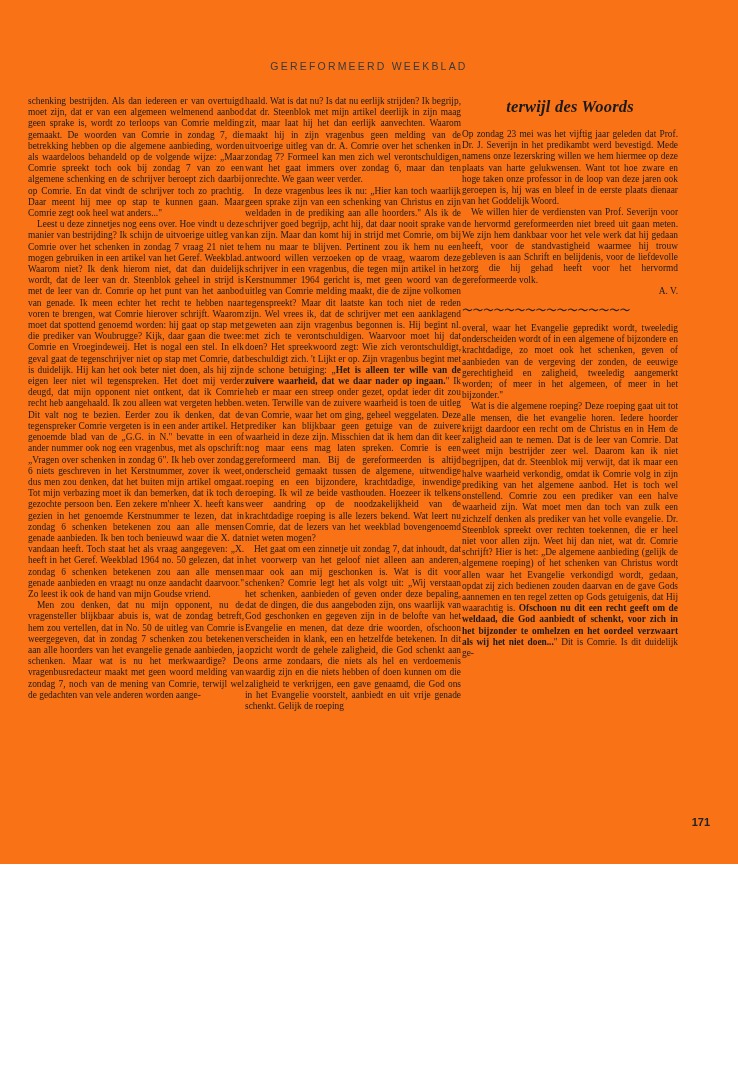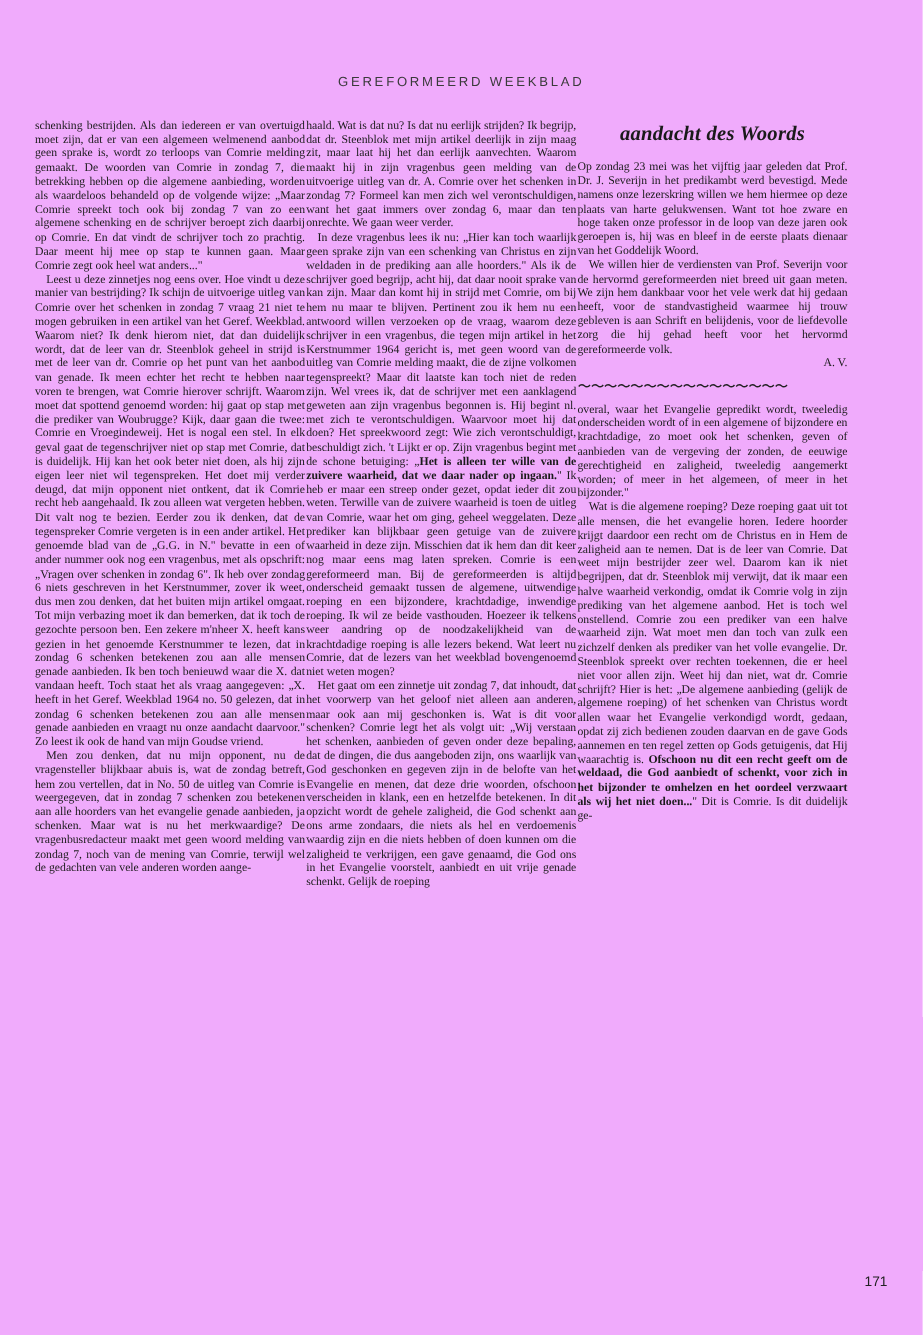--- a/index.html
+++ b/index.html
@@ -12,22 +12,22 @@
     height: 1068px;
     position: relative;
     font-family: "Liberation Serif", serif;
     color: #1a1a1a;
     overflow: hidden;
   }
   .page {
     position: absolute;
     left: 0; top: 0;
     width: 738px;
-    height: 1068px;
-    background: #f0abfc;
+    height: 864px;
+    background: #f97316;
   }
   .running-head {
     position: absolute;
     left: 0;
     top: 60px;
     width: 738px;
     text-align: center;
     font-family: "Liberation Sans", sans-serif;
     font-size: 10.5px;
     letter-spacing: 2.2px;
@@ -83,21 +83,21 @@
     letter-spacing: -0.5px;
     white-space: nowrap;
   }
   .bold { font-weight: bold; }
   .pagenum {
     position: absolute;
     right: 28px;
     bottom: 36px;
     font-family: "Liberation Sans", sans-serif;
     font-size: 11px;
-    font-weight: normal;
+    font-weight: bold;
     color: #222;
   }
 </style>
 </head>
 <body>
 
 <div class="page">
 
   <div class="running-head">GEREFORMEERD WEEKBLAD</div>
 
@@ -110,21 +110,21 @@
     </div>
 
     <div class="col">
       <p>haald. Wat is dat nu? Is dat nu eerlijk strijden? Ik begrijp, dat dr. Steenblok met mijn artikel deerlijk in zijn maag zit, maar laat hij het dan eerlijk aanvechten. Waarom maakt hij in zijn vragenbus geen melding van de uitvoerige uitleg van dr. A. Comrie over het schenken in zondag 7? Formeel kan men zich wel verontschuldigen, want het gaat immers over zondag 6, maar dan ten onrechte. We gaan weer verder.</p>
       <p>In deze vragenbus lees ik nu: „Hier kan toch waarlijk geen sprake zijn van een schenking van Christus en zijn weldaden in de prediking aan alle hoorders." Als ik de schrijver goed begrijp, acht hij, dat daar nooit sprake van kan zijn. Maar dan komt hij in strijd met Comrie, om bij hem nu maar te blijven. Pertinent zou ik hem nu een antwoord willen verzoeken op de vraag, waarom deze schrijver in een vragenbus, die tegen mijn artikel in het Kerstnummer 1964 gericht is, met geen woord van de uitleg van Comrie melding maakt, die de zijne volkomen tegenspreekt? Maar dit laatste kan toch niet de reden zijn. Wel vrees ik, dat de schrijver met een aanklagend geweten aan zijn vragenbus begonnen is. Hij begint nl. met zich te verontschuldigen. Waarvoor moet hij dat doen? Het spreekwoord zegt: Wie zich verontschuldigt, beschuldigt zich. 't Lijkt er op. Zijn vragenbus begint met de schone betuiging: „<span class="bold">Het is alleen ter wille van de zuivere waarheid, dat we daar nader op ingaan.</span>" Ik heb er maar een streep onder gezet, opdat ieder dit zou weten. Terwille van de zuivere waarheid is toen de uitleg van Comrie, waar het om ging, geheel weggelaten. Deze prediker kan blijkbaar geen getuige van de zuivere waarheid in deze zijn. Misschien dat ik hem dan dit keer nog maar eens mag laten spreken. Comrie is een gereformeerd man. Bij de gereformeerden is altijd onderscheid gemaakt tussen de algemene, uitwendige roeping en een bijzondere, krachtdadige, inwendige roeping. Ik wil ze beide vasthouden. Hoezeer ik telkens weer aandring op de noodzakelijkheid van de krachtdadige roeping is alle lezers bekend. Wat leert nu Comrie, dat de lezers van het weekblad bovengenoemd niet weten mogen?</p>
       <p>Het gaat om een zinnetje uit zondag 7, dat inhoudt, dat het voorwerp van het geloof niet alleen aan anderen, maar ook aan mij geschonken is. Wat is dit voor schenken? Comrie legt het als volgt uit: „Wij verstaan het schenken, aanbieden of geven onder deze bepaling, dat de dingen, die dus aangeboden zijn, ons waarlijk van God geschonken en gegeven zijn in de belofte van het Evangelie en menen, dat deze drie woorden, ofschoon verscheiden in klank, een en hetzelfde betekenen. In dit opzicht wordt de gehele zaligheid, die God schenkt aan ons arme zondaars, die niets als hel en verdoemenis waardig zijn en die niets hebben of doen kunnen om die zaligheid te verkrijgen, een gave genaamd, die God ons in het Evangelie voorstelt, aanbiedt en uit vrije genade schenkt. Gelijk de roeping</p>
     </div>
 
     <div class="col">
       <h1 class="headline">
-        <span class="l2">aandacht des Woords</span>
+        <span class="l2">terwijl des Woords</span>
       </h1>
       <p class="noindent">Op zondag 23 mei was het vijftig jaar geleden dat Prof. Dr. J. Severijn in het predikambt werd bevestigd. Mede namens onze lezerskring willen we hem hiermee op deze plaats van harte gelukwensen. Want tot hoe zware en hoge taken onze professor in de loop van deze jaren ook geroepen is, hij was en bleef in de eerste plaats dienaar van het Goddelijk Woord.</p>
       <p>We willen hier de verdiensten van Prof. Severijn voor de hervormd gereformeerden niet breed uit gaan meten. We zijn hem dankbaar voor het vele werk dat hij gedaan heeft, voor de standvastigheid waarmee hij trouw gebleven is aan Schrift en belijdenis, voor de liefdevolle zorg die hij gehad heeft voor het hervormd gereformeerde volk.</p>
       <p class="sig">A. V.</p>
       <div class="rule">〜〜〜〜〜〜〜〜〜〜〜〜〜〜〜〜</div>
       <p class="noindent">overal, waar het Evangelie gepredikt wordt, tweeledig onderscheiden wordt of in een algemene of bijzondere en krachtdadige, zo moet ook het schenken, geven of aanbieden van de vergeving der zonden, de eeuwige gerechtigheid en zaligheid, tweeledig aangemerkt worden; of meer in het algemeen, of meer in het bijzonder."</p>
       <p>Wat is die algemene roeping? Deze roeping gaat uit tot alle mensen, die het evangelie horen. Iedere hoorder krijgt daardoor een recht om de Christus en in Hem de zaligheid aan te nemen. Dat is de leer van Comrie. Dat weet mijn bestrijder zeer wel. Daarom kan ik niet begrijpen, dat dr. Steenblok mij verwijt, dat ik maar een halve waarheid verkondig, omdat ik Comrie volg in zijn prediking van het algemene aanbod. Het is toch wel onstellend. Comrie zou een prediker van een halve waarheid zijn. Wat moet men dan toch van zulk een zichzelf denken als prediker van het volle evangelie. Dr. Steenblok spreekt over rechten toekennen, die er heel niet voor allen zijn. Weet hij dan niet, wat dr. Comrie schrijft? Hier is het: „De algemene aanbieding (gelijk de algemene roeping) of het schenken van Christus wordt allen waar het Evangelie verkondigd wordt, gedaan, opdat zij zich bedienen zouden daarvan en de gave Gods aannemen en ten regel zetten op Gods getuigenis, dat Hij waarachtig is. <span class="bold">Ofschoon nu dit een recht geeft om de weldaad, die God aanbiedt of schenkt, voor zich in het bijzonder te omhelzen en het oordeel verzwaart als wij het niet doen...</span>" Dit is Comrie. Is dit duidelijk ge-</p>
     </div>
 
   </div>

